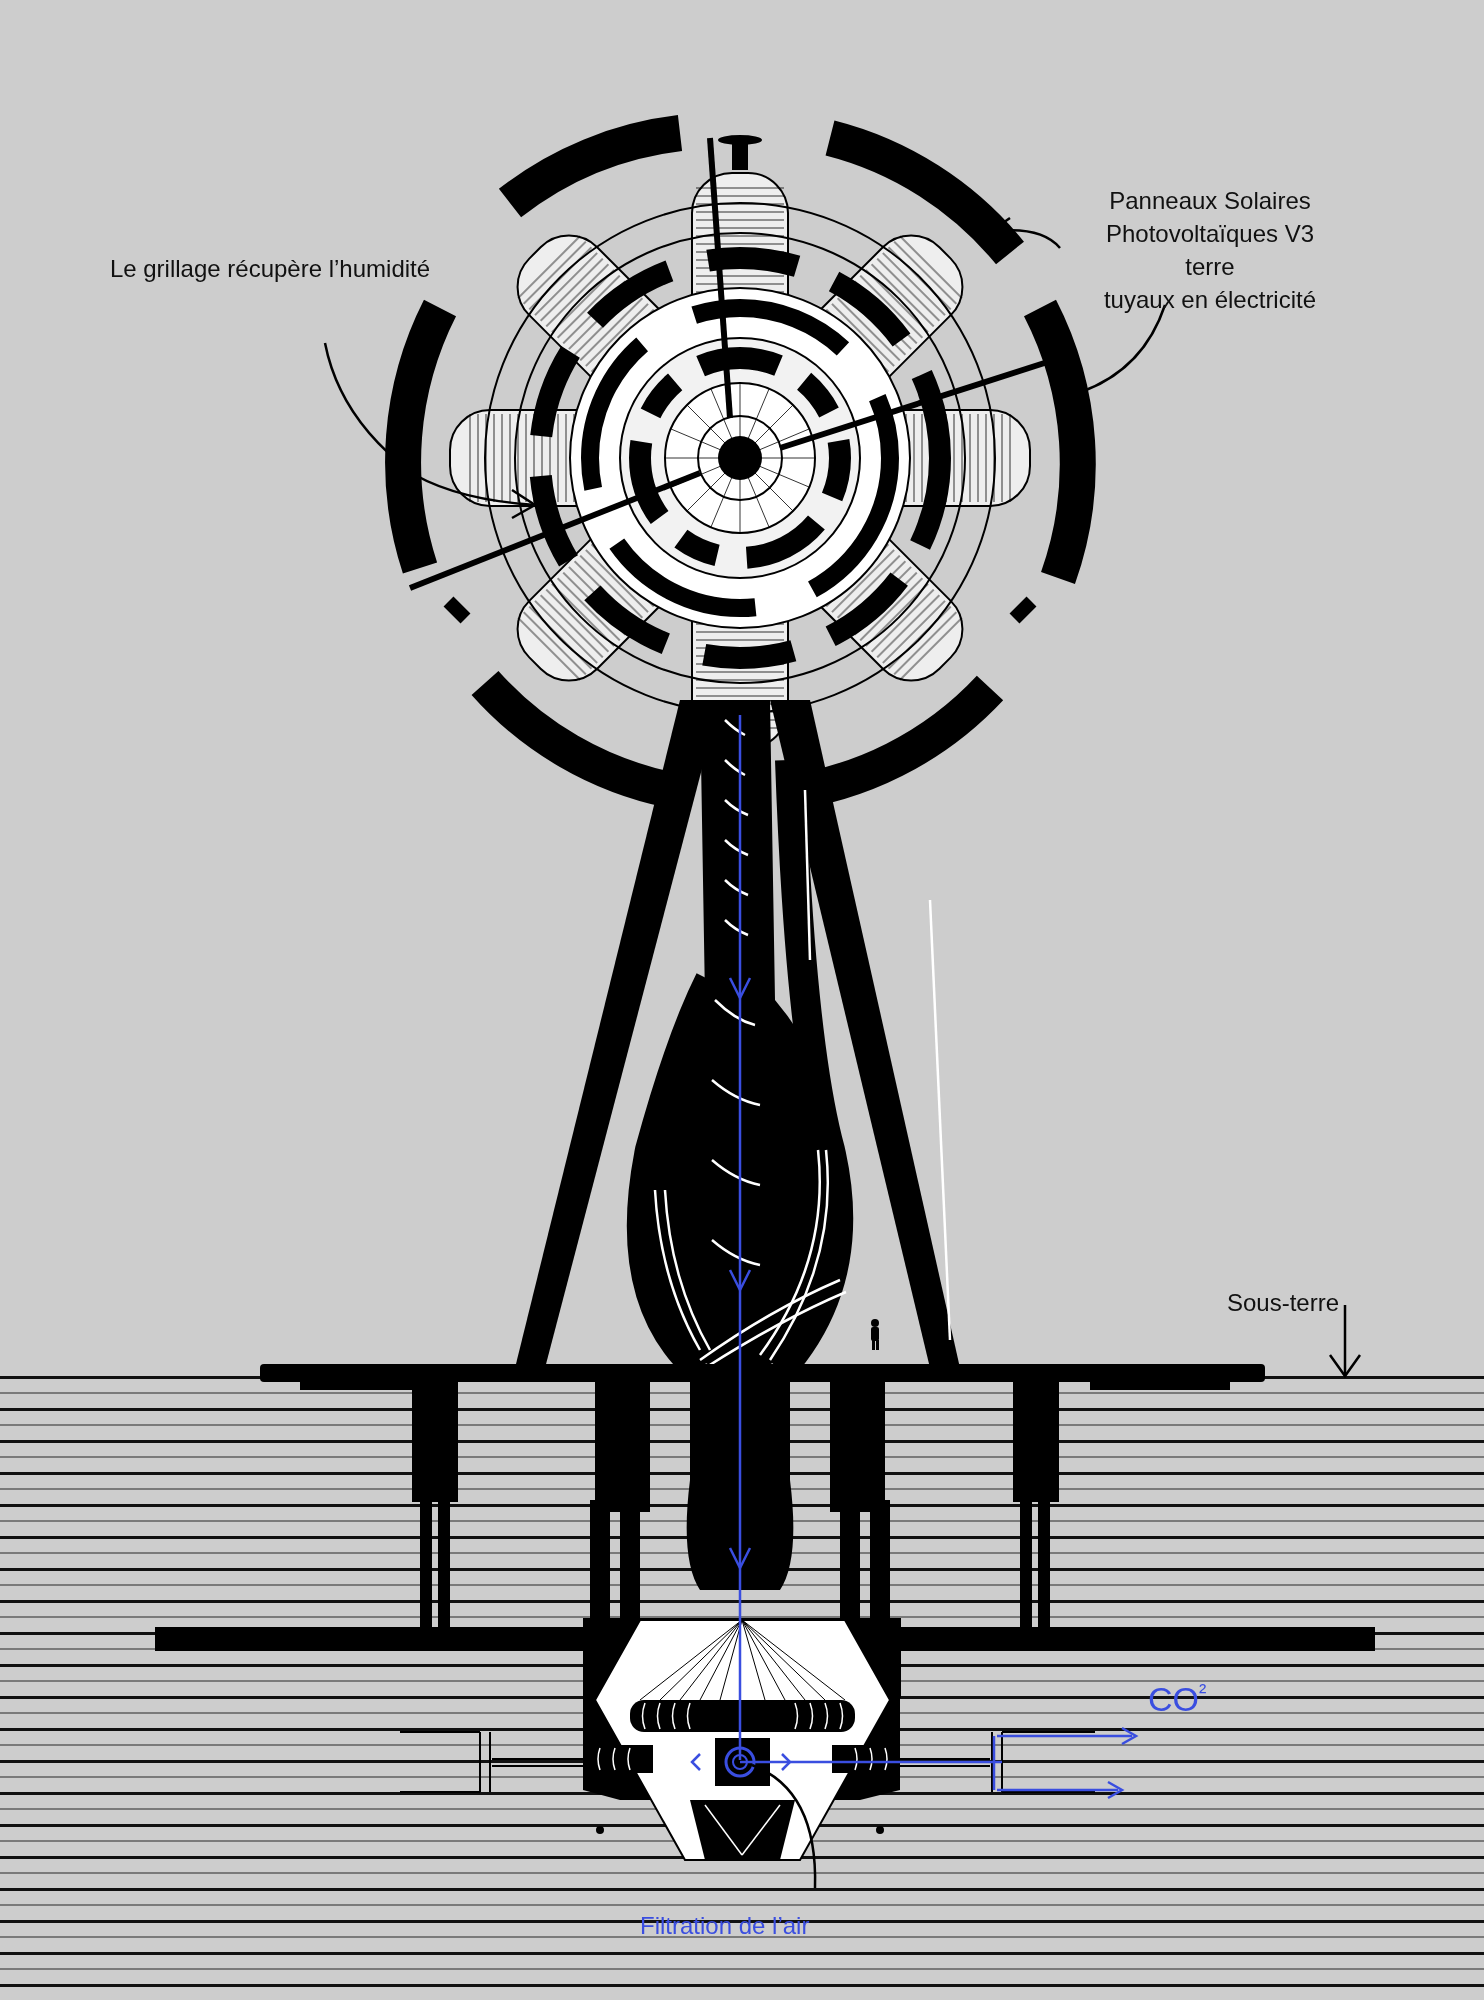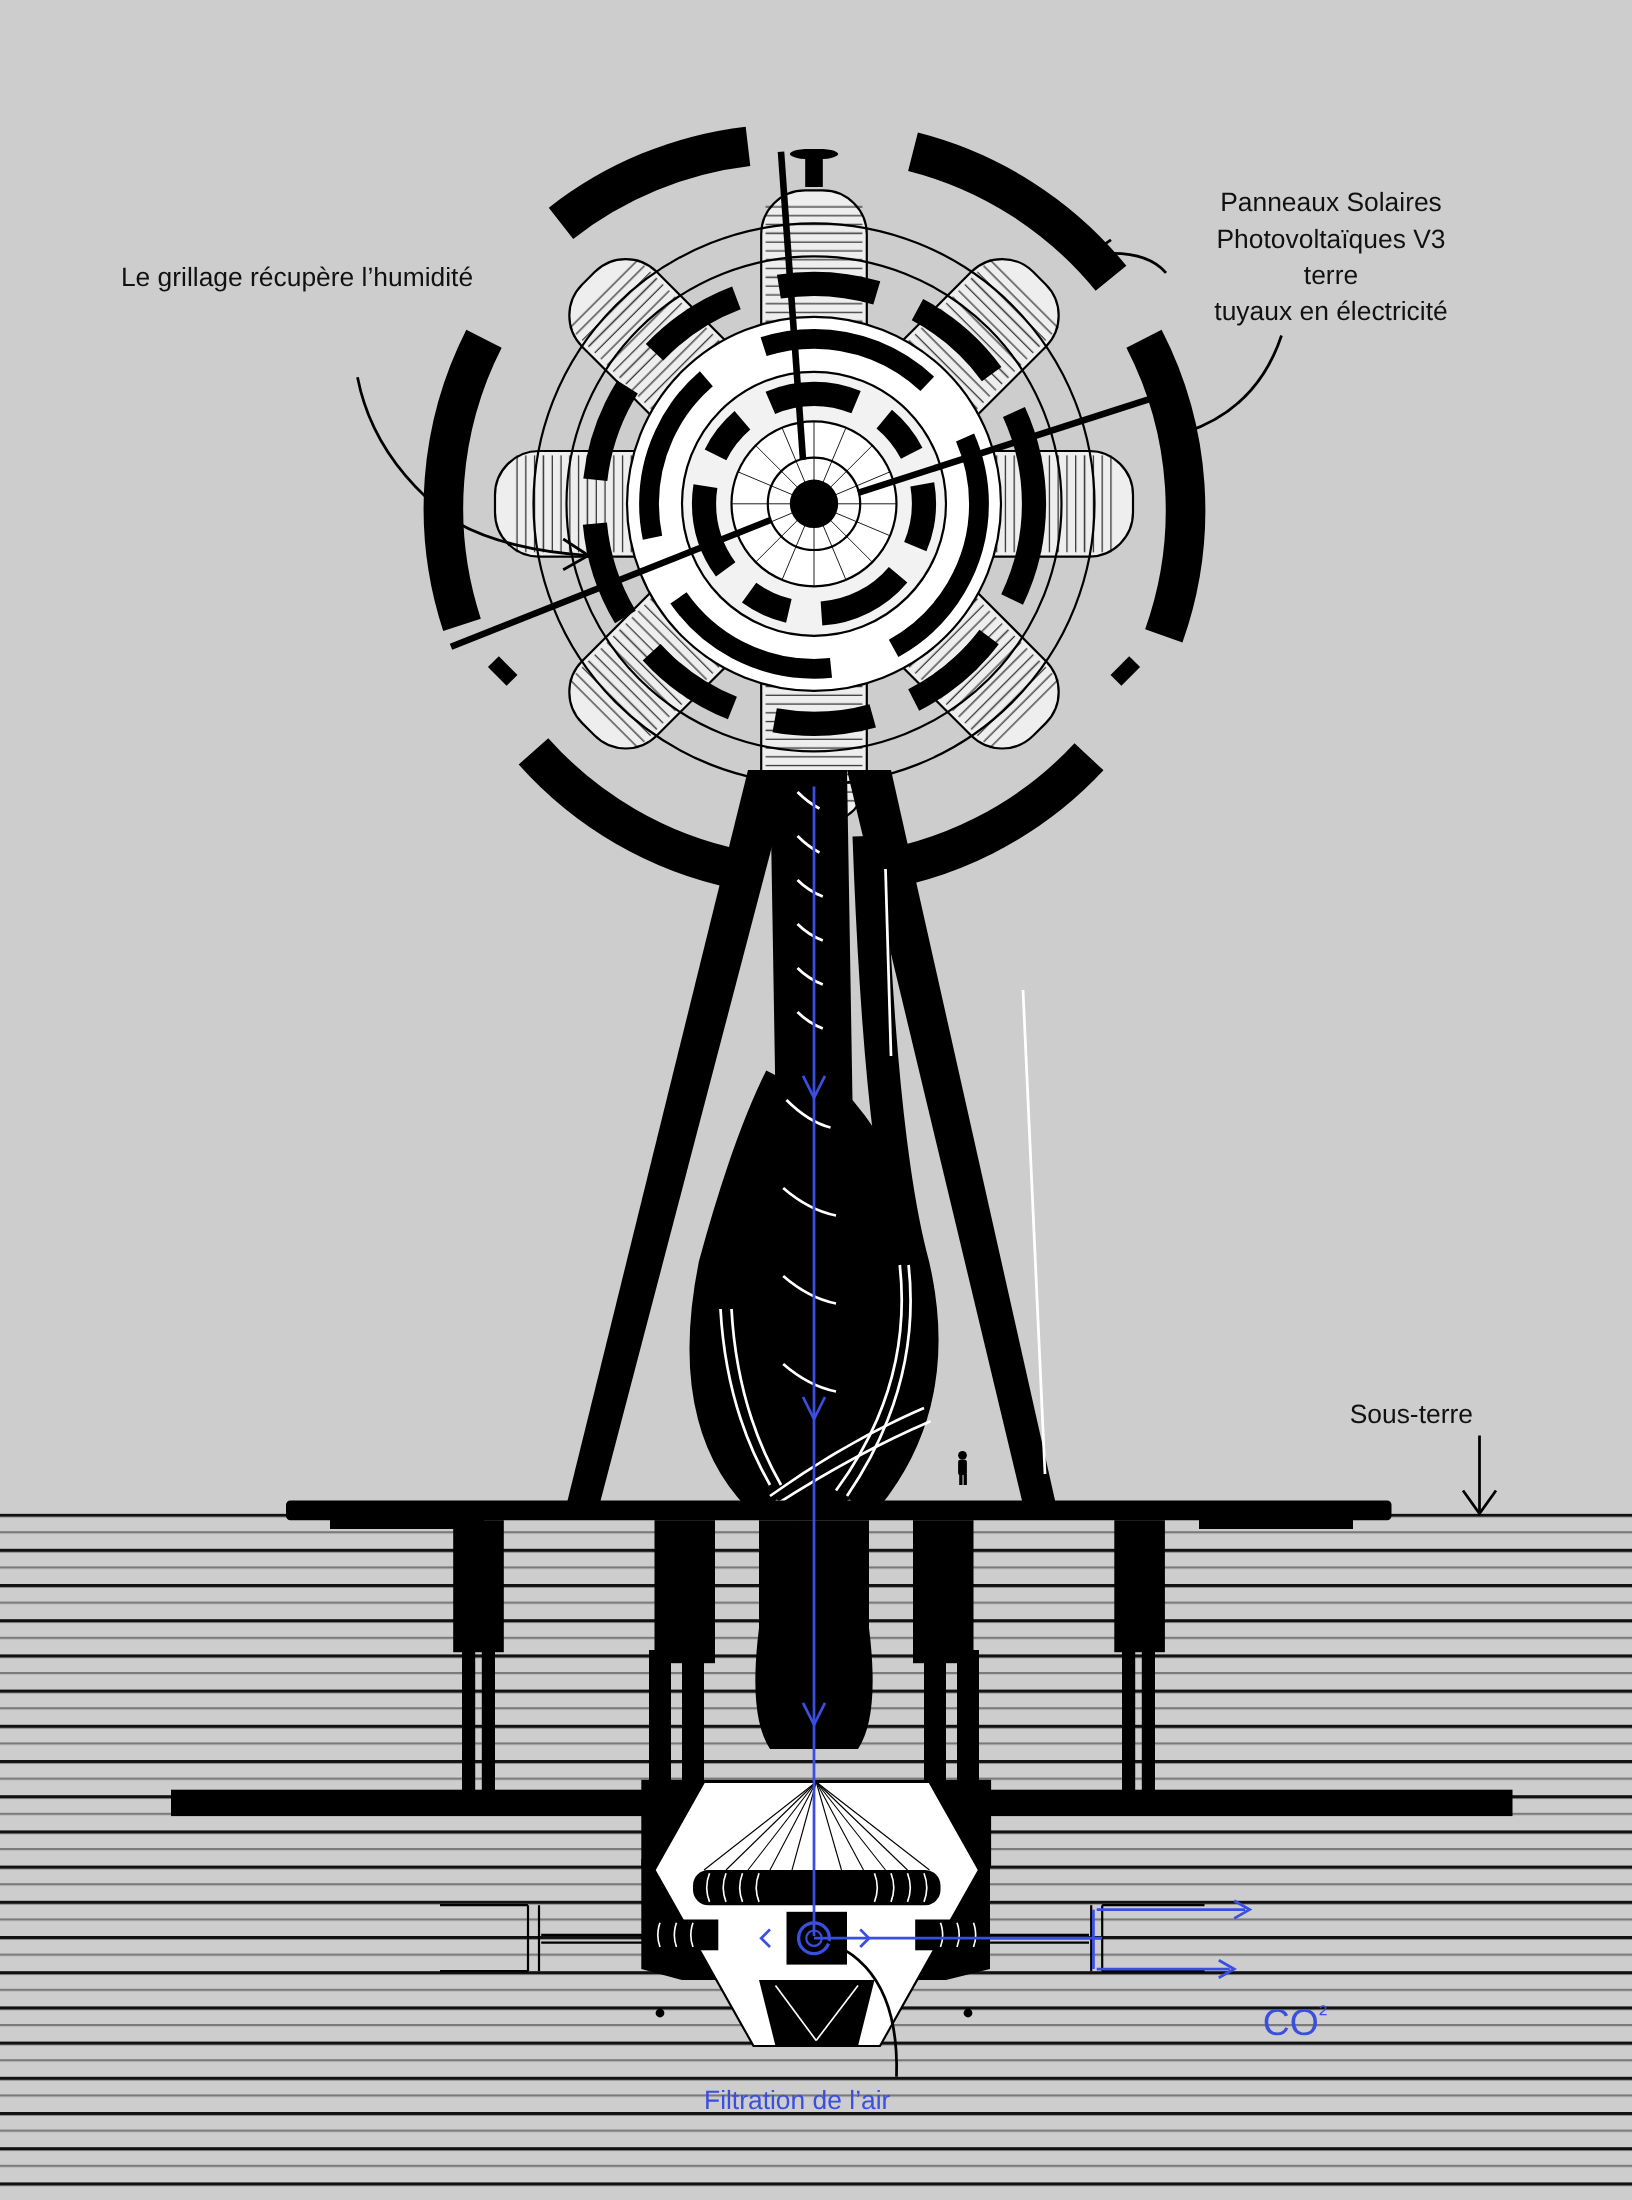--- a/index.html
+++ b/index.html
@@ -4,28 +4,28 @@
 <style>
   html, body { margin: 0; padding: 0; }
   body {
     width: 1484px; height: 2000px; position: relative; overflow: hidden;
     background: #cdcdcd;
     font-family: "Liberation Sans", "DejaVu Sans", sans-serif;
   }
   #canvas { position: absolute; left: 0; top: 0; width: 1484px; height: 2000px; }
   .label {
     position: absolute; text-align: center; color: #111;
-    font-size: 24px; line-height: 33px; white-space: nowrap;
+    font-size: 24px; line-height: 33px; white-space: nowrap; margin-top: 16px;
   }
   .label span { display: block; }
   .blue { color: #3a4ee0; }
   #lbl-grille { left: 50px; top: 236px; width: 440px; }
   #lbl-solar { left: 1075px; top: 168px; width: 270px; }
   #lbl-sous { left: 1208px; top: 1270px; width: 150px; }
-  #lbl-co2 { left: 1148px; top: 1811px; font-size: 34px; line-height: 40px; }
+  #lbl-co2 { left: 1148px; top: 1656px; font-size: 34px; line-height: 40px; }
   #lbl-co2 sup { font-size: 22px; vertical-align: 12px; }
   #lbl-filtration { left: 640px; top: 1893px; font-size: 24px; }
 </style>
 </head>
 <body>
 
 <svg id="canvas" viewBox="0 0 1484 2000" xmlns="http://www.w3.org/2000/svg">
 
   <g>
     <defs>

